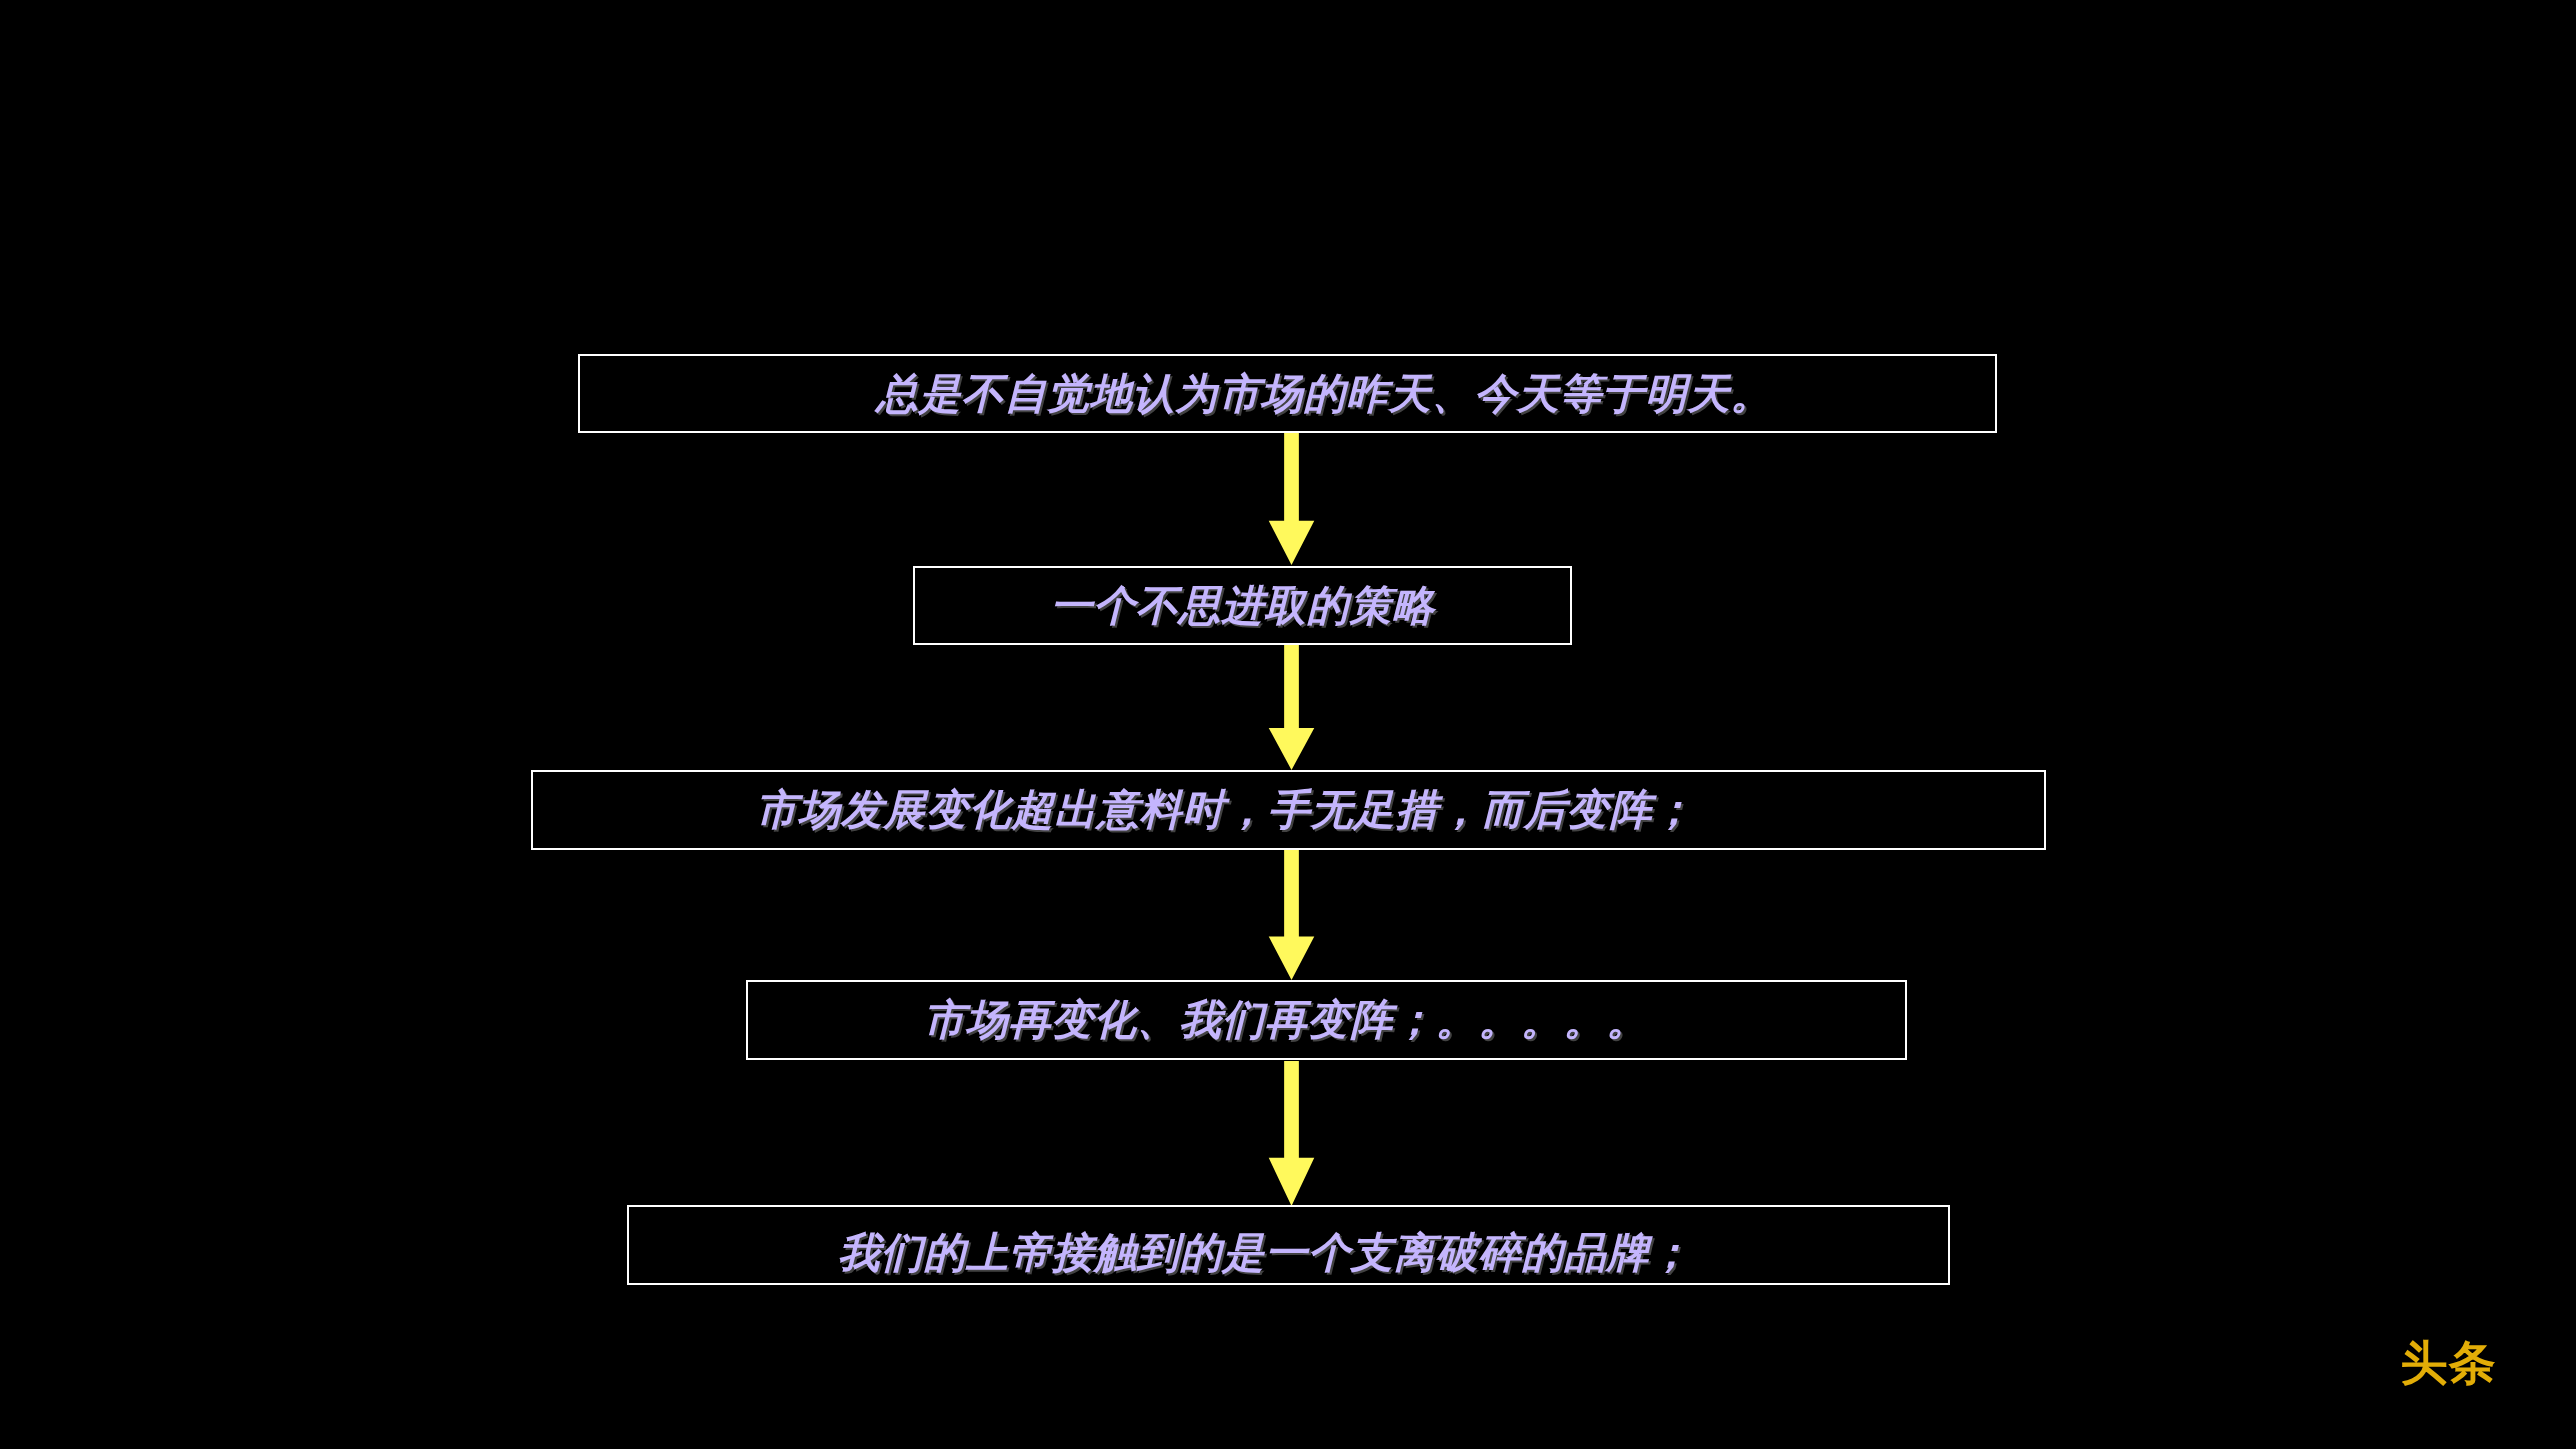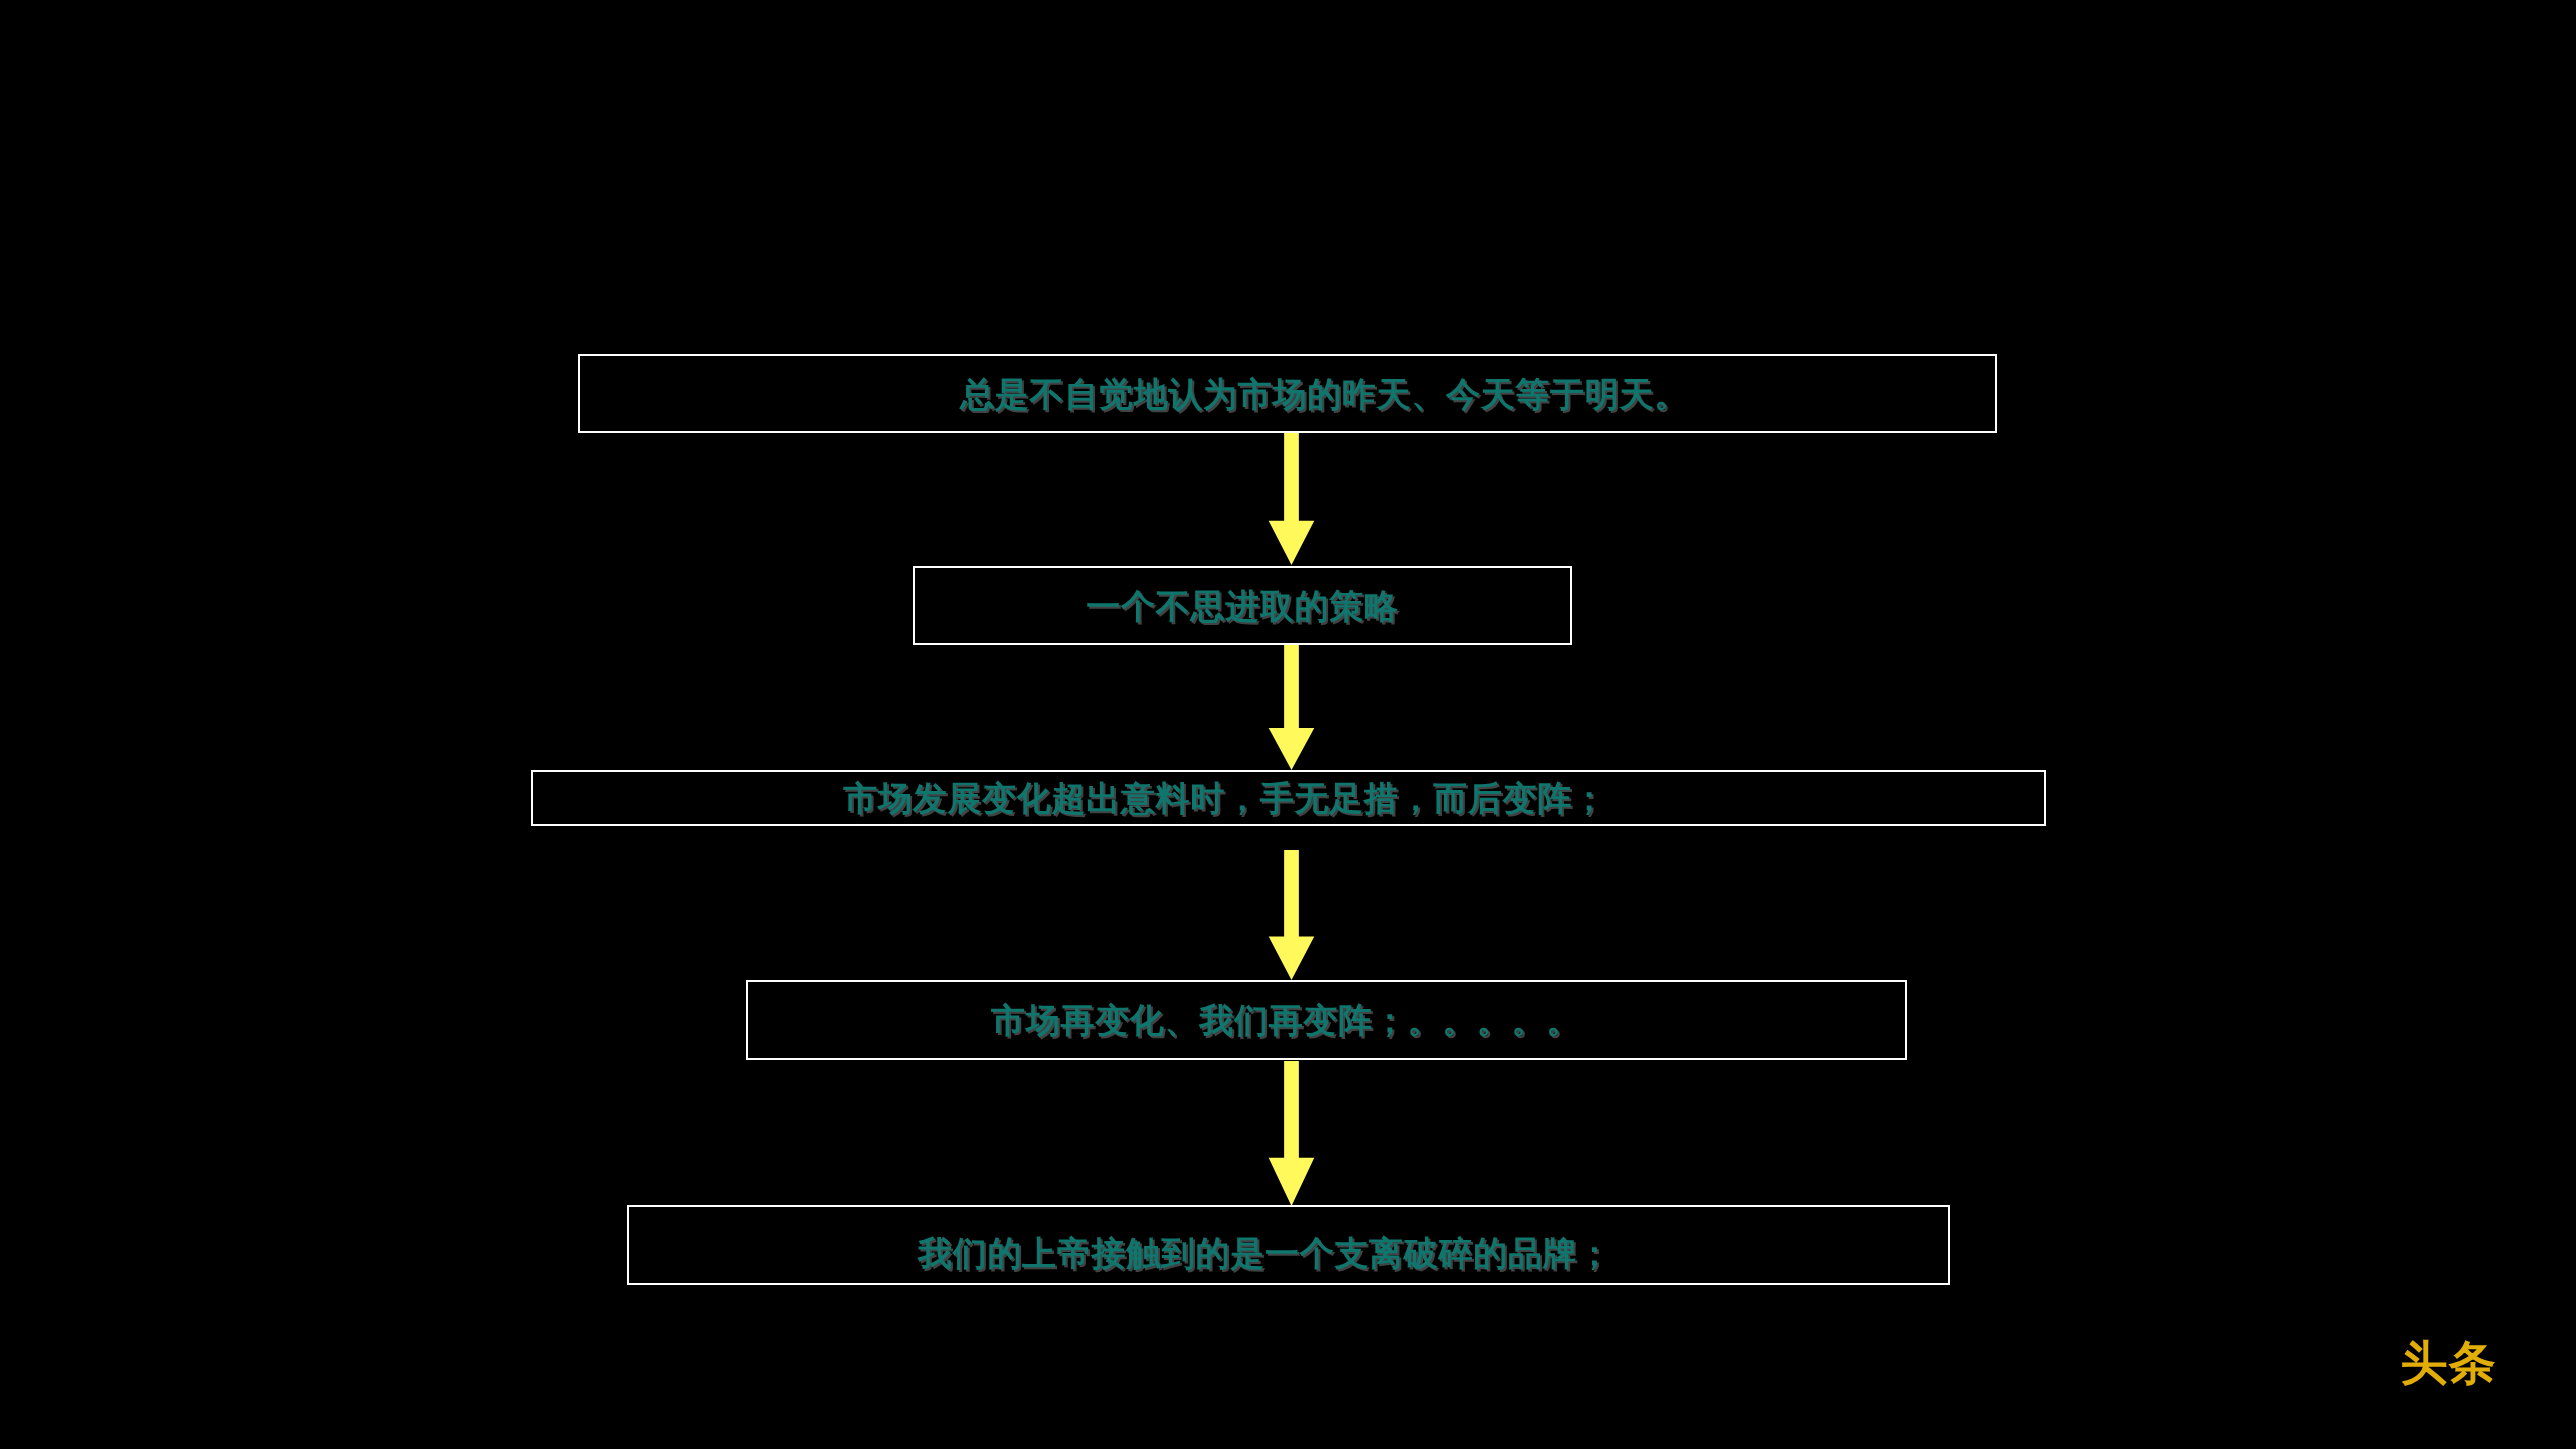--- a/index.html
+++ b/index.html
@@ -24,33 +24,34 @@
   .flow-box {
     position: absolute;
     box-sizing: border-box;
     background: #000000;
     border: 2.7px solid #ffffff;
     display: flex;
     align-items: center;
     justify-content: center;
   }
   .flow-box-text {
-    color: #0f766e;
+    color: #c4b5fd;
     font-weight: 700;
-    font-size: 34px;
+    font-size: 42px;
     line-height: 1;
     letter-spacing: 0.7px;
     white-space: nowrap;
     text-shadow: 2px 2px 0 rgba(120,120,120,0.55);
+    font-style: italic;
   }
 
   .box-1 { left: 578px;  top: 354px;  width: 1419px; height: 79px; justify-content: center; }
   .box-1 .flow-box-text { padding-left: 74px; }
   .box-2 { left: 913px; top: 566px;  width: 659px;  height: 79px; }
-  .box-3 { left: 531px;  top: 770px; width: 1515px; height: 56px; text-align: right; }
+  .box-3 { left: 531px;  top: 770px; width: 1515px; height: 80px; text-align: right; }
   .box-3 .flow-box-text { padding-right: 127px; }
   .box-4 { left: 746px; top: 980px; width: 1161px; height: 80px; }
   .box-4 .flow-box-text { padding-right: 81px; }
   .box-5 { left: 627px;  top: 1205px; width: 1323px; height: 80px; }
   .box-5 .flow-box-text { padding-right: 47px; margin-top: 16px; }
 
   
   .flow-arrow {
     position: absolute;
     left: 1258px;

